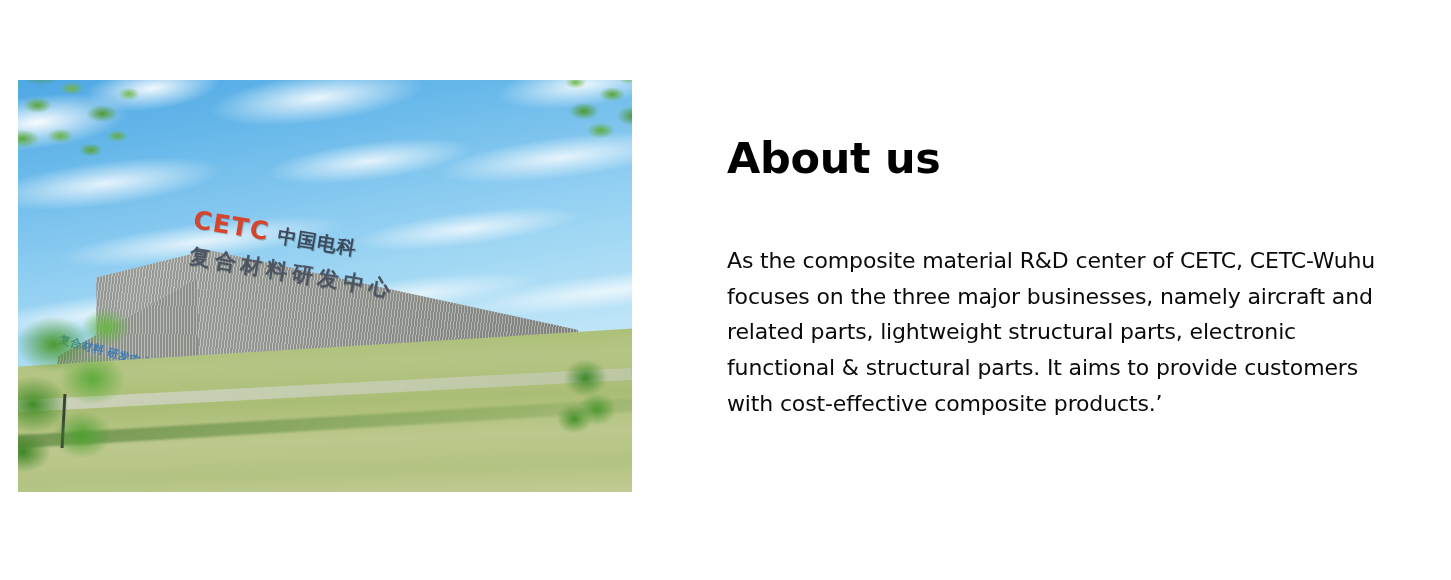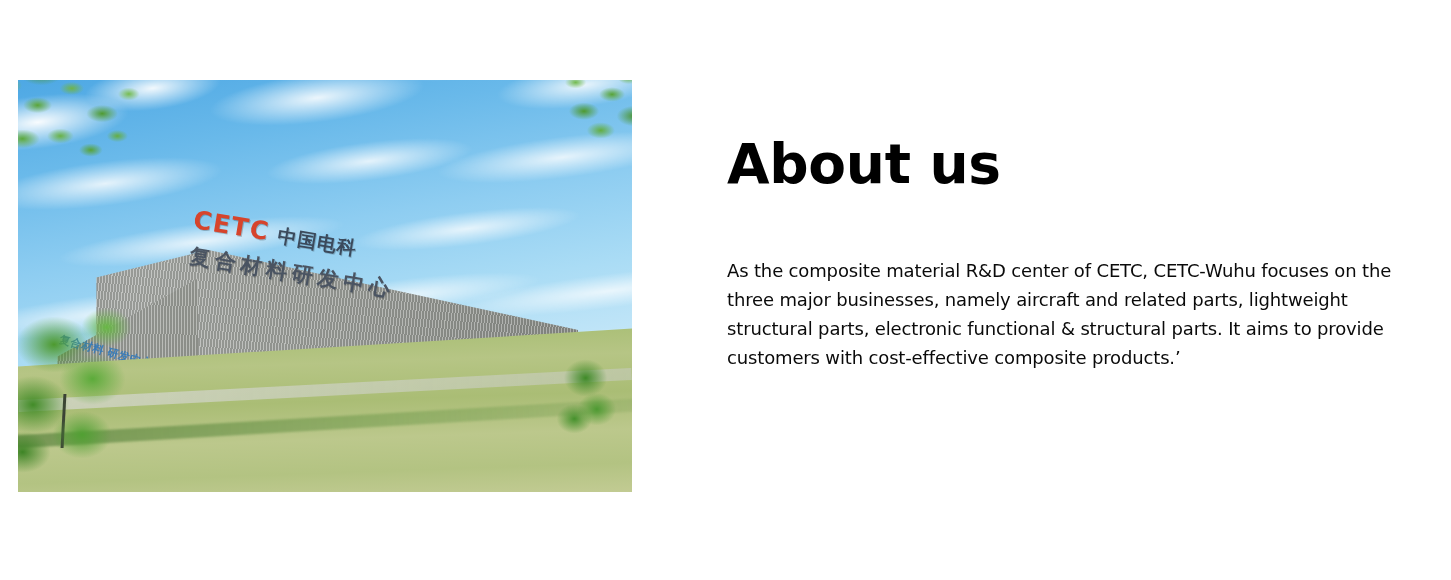--- a/index.html
+++ b/index.html
@@ -348,32 +348,32 @@
 
   
   .text-col {
     position: absolute;
     left: 727px;
     top: 136px;
     width: 670px;
   }
   .heading {
     font-family: "DejaVu Sans", sans-serif;
-    font-size: 55px;
+    font-size: 43px;
     font-weight: bold;
     color: #000000;
     line-height: 1.05;
     letter-spacing: -0.3px;
     margin: 0;
   }
   .body-text {
     margin: 0;
     margin-top: 62px;
     font-family: "DejaVu Sans", sans-serif;
-    font-size: 18px;
+    font-size: 22px;
     font-weight: normal;
     color: #0a0a0a;
     line-height: 1.62;
     letter-spacing: -0.15px;
     width: 668px;
   }
 </style>
 </head>
 <body>
 

